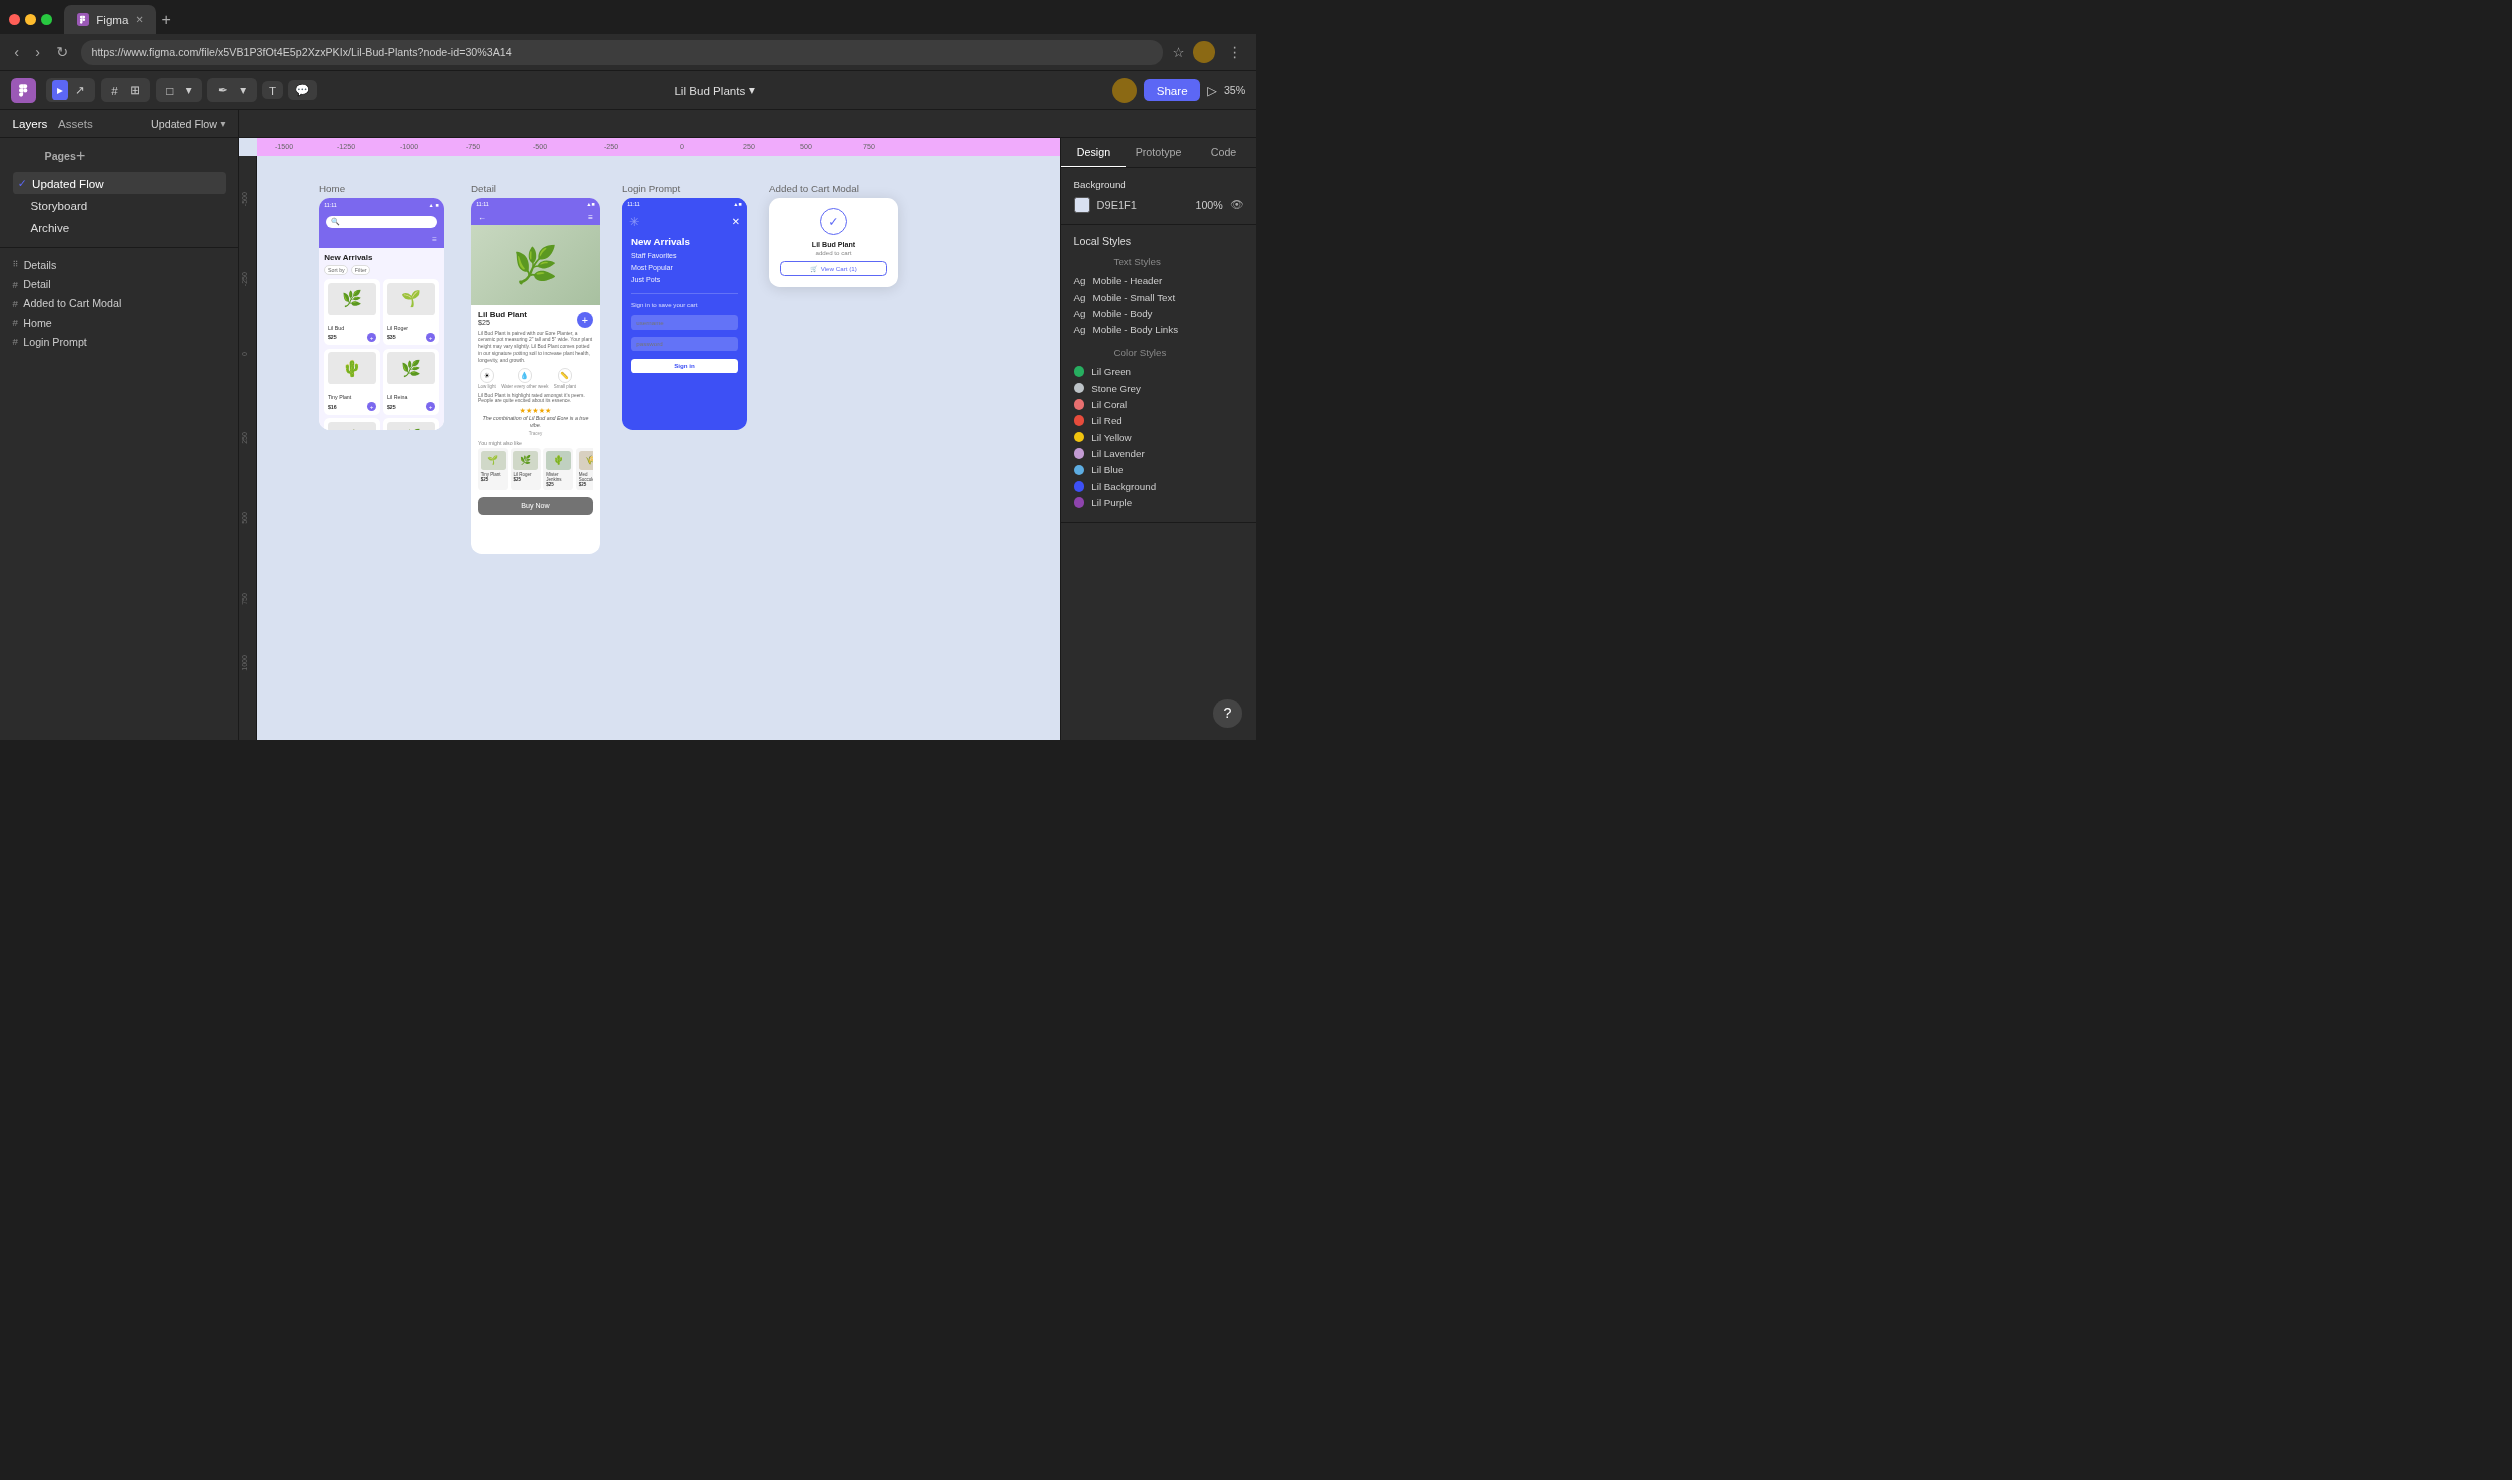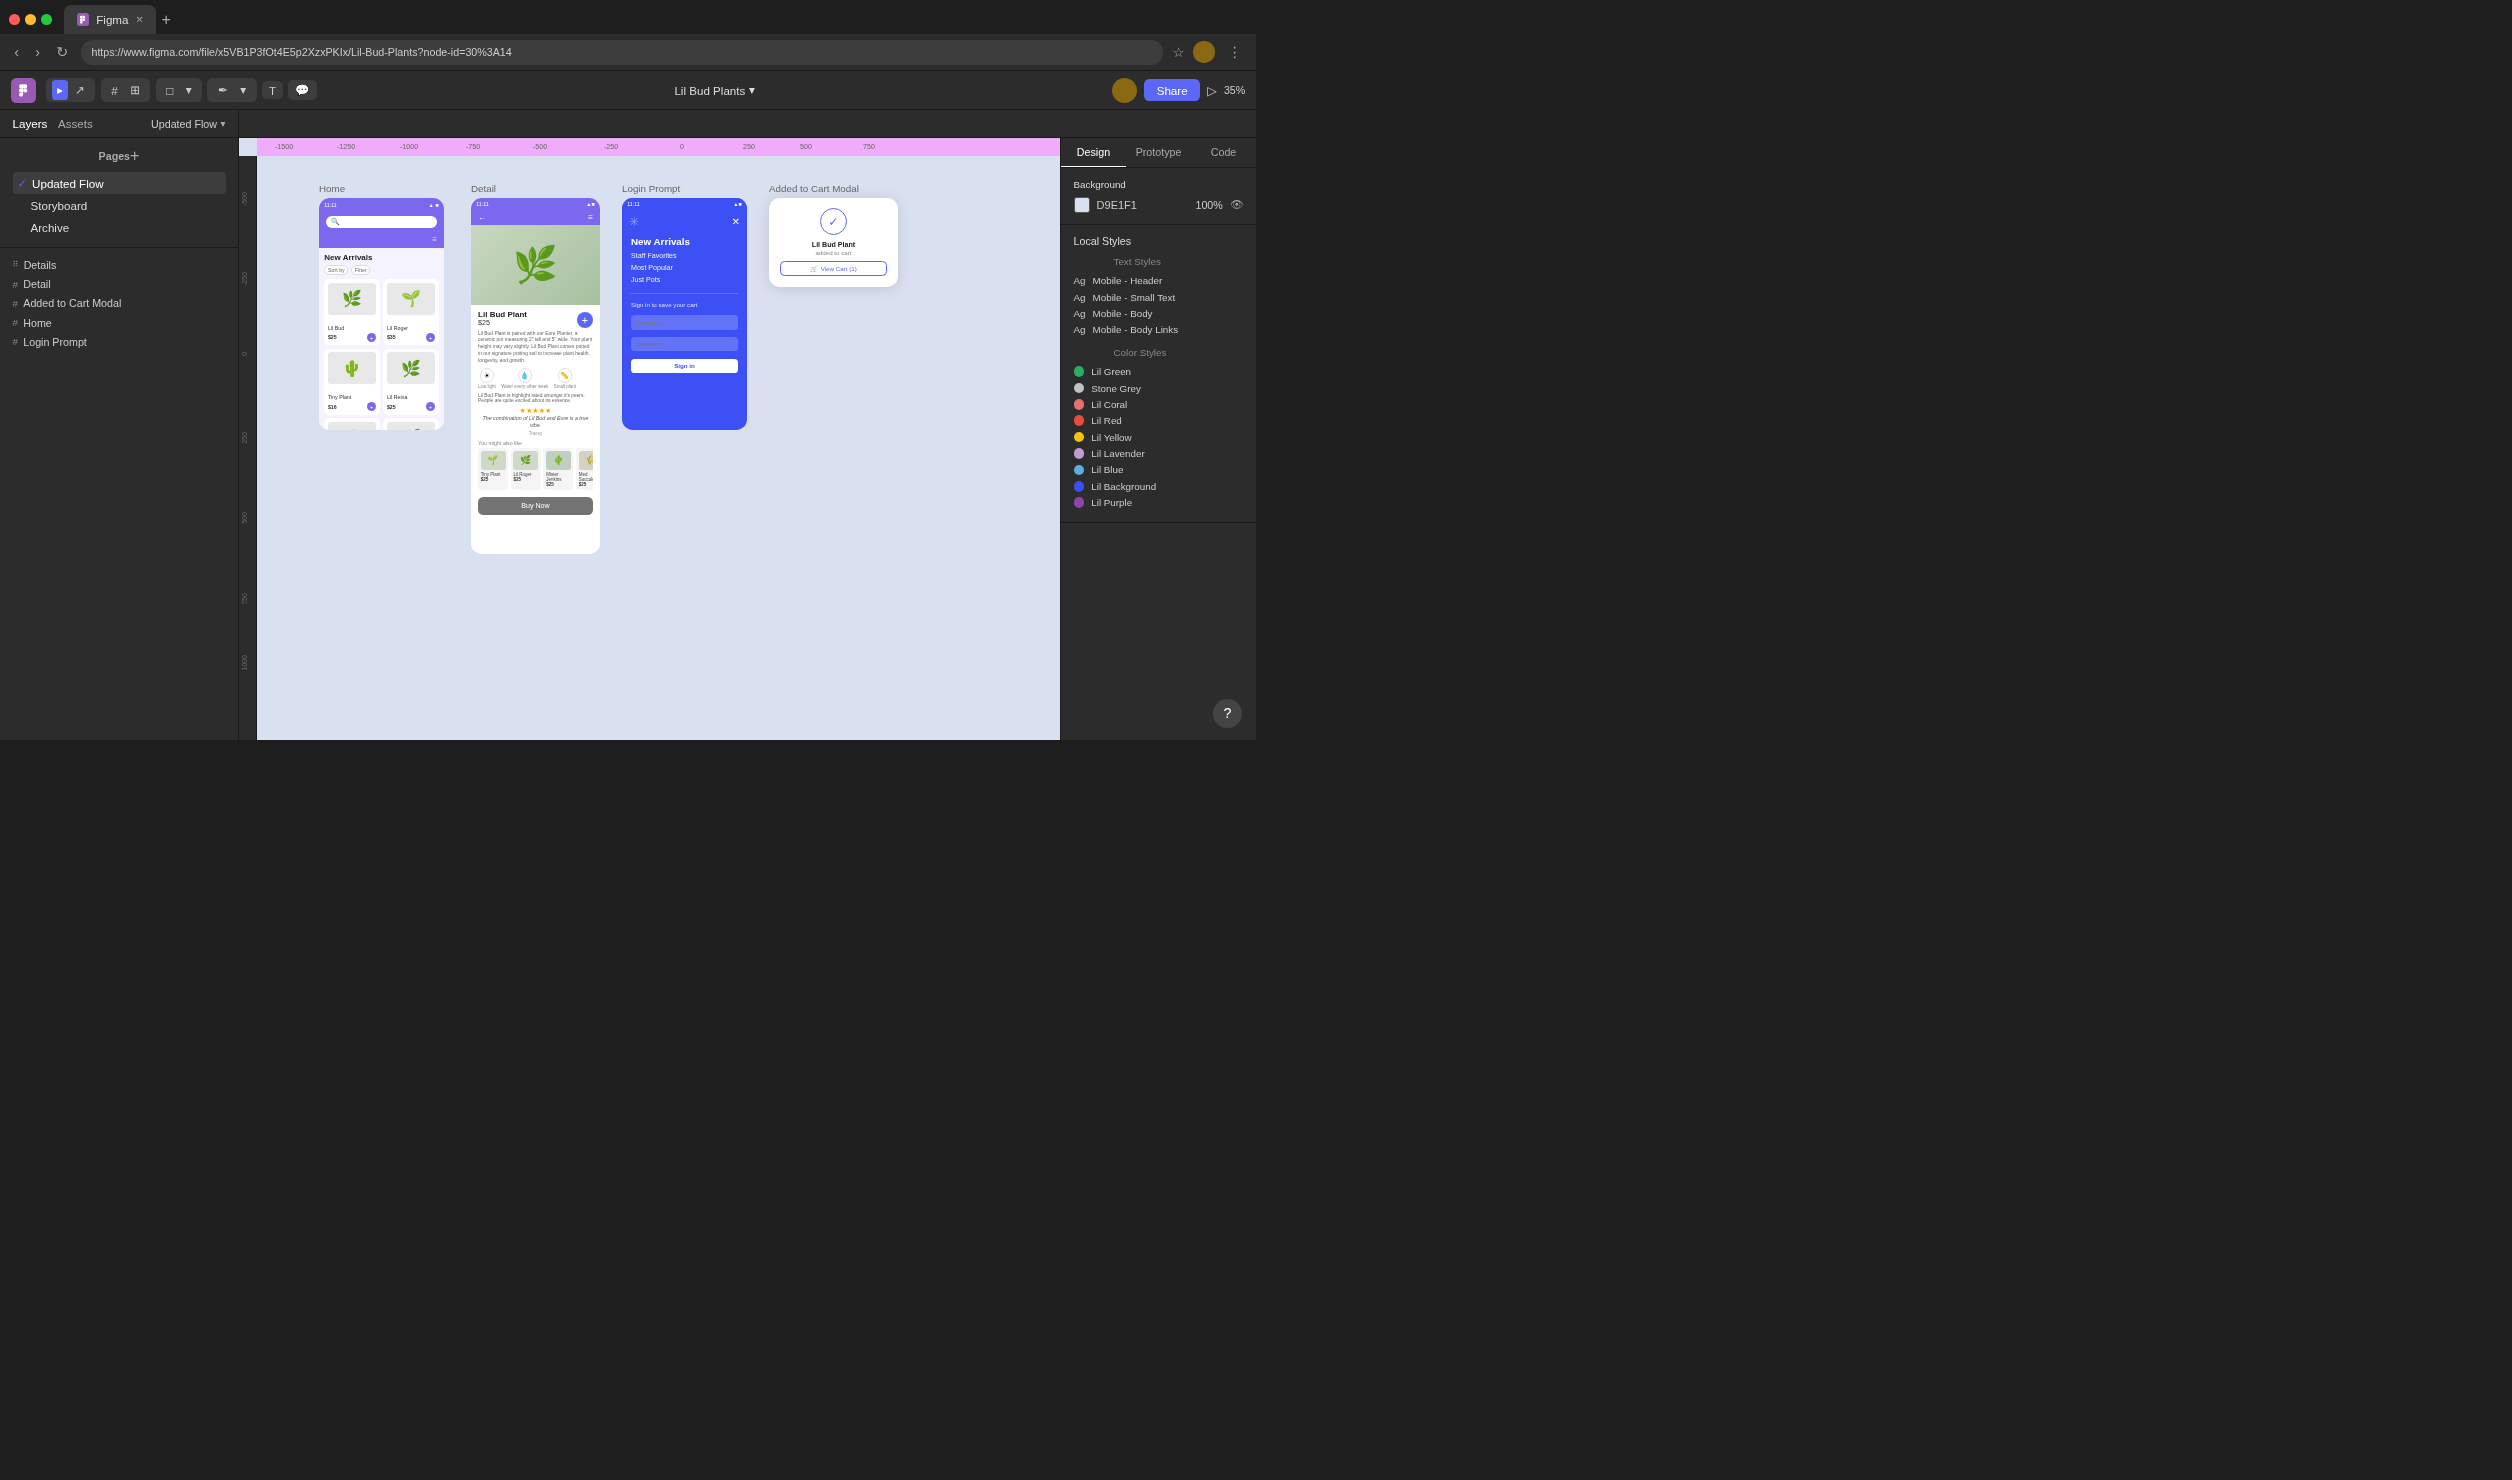--- a/index.html
+++ b/index.html
@@ -48,21 +48,21 @@
     .panel-tab.active { color: #fff; }
     .panel-breadcrumb { display: flex; align-items: center; gap: 3.6px; margin-left: auto; }
     .breadcrumb-text { color: #ccc; font-size: 10.7px; }
 
     
     .figma-main { display: flex; flex: 1; overflow: hidden; }
 
     
     .left-panel { width: 239px; background: #2c2c2c; border-right: 0.9px solid #1a1a1a; display: flex; flex-direction: column; overflow: hidden; }
     .pages-section { padding: 9px 12.5px; border-bottom: 0.9px solid #1a1a1a; }
-    .pages-header { display: flex; align-items: center; justify-content: center; margin-bottom: 7.1px; }
+    .pages-header { display: flex; align-items: center; justify-content: flex-start; margin-bottom: 7.1px; margin-left: 32px; }
     .pages-label { color: #aaa; font-size: 10.7px; font-weight: 600; }
     .add-page-btn { background: none; border: none; color: #aaa; font-size: 16px; cursor: pointer; }
     .page-item { display: flex; align-items: center; gap: 5.3px; padding: 4.5px 5.3px; border-radius: 3.6px; cursor: pointer; }
     .page-item.active { background: #3d3d3d; }
     .page-check { color: #5c67f5; font-size: 10.7px; }
     .page-name { color: #ddd; font-size: 11.6px; }
     .page-name.active { color: #fff; font-weight: 500; }
     .page-indent { padding-left: 18px; }
 
     .layers-section { flex: 1; overflow-y: auto; padding: 7.1px 0; }

